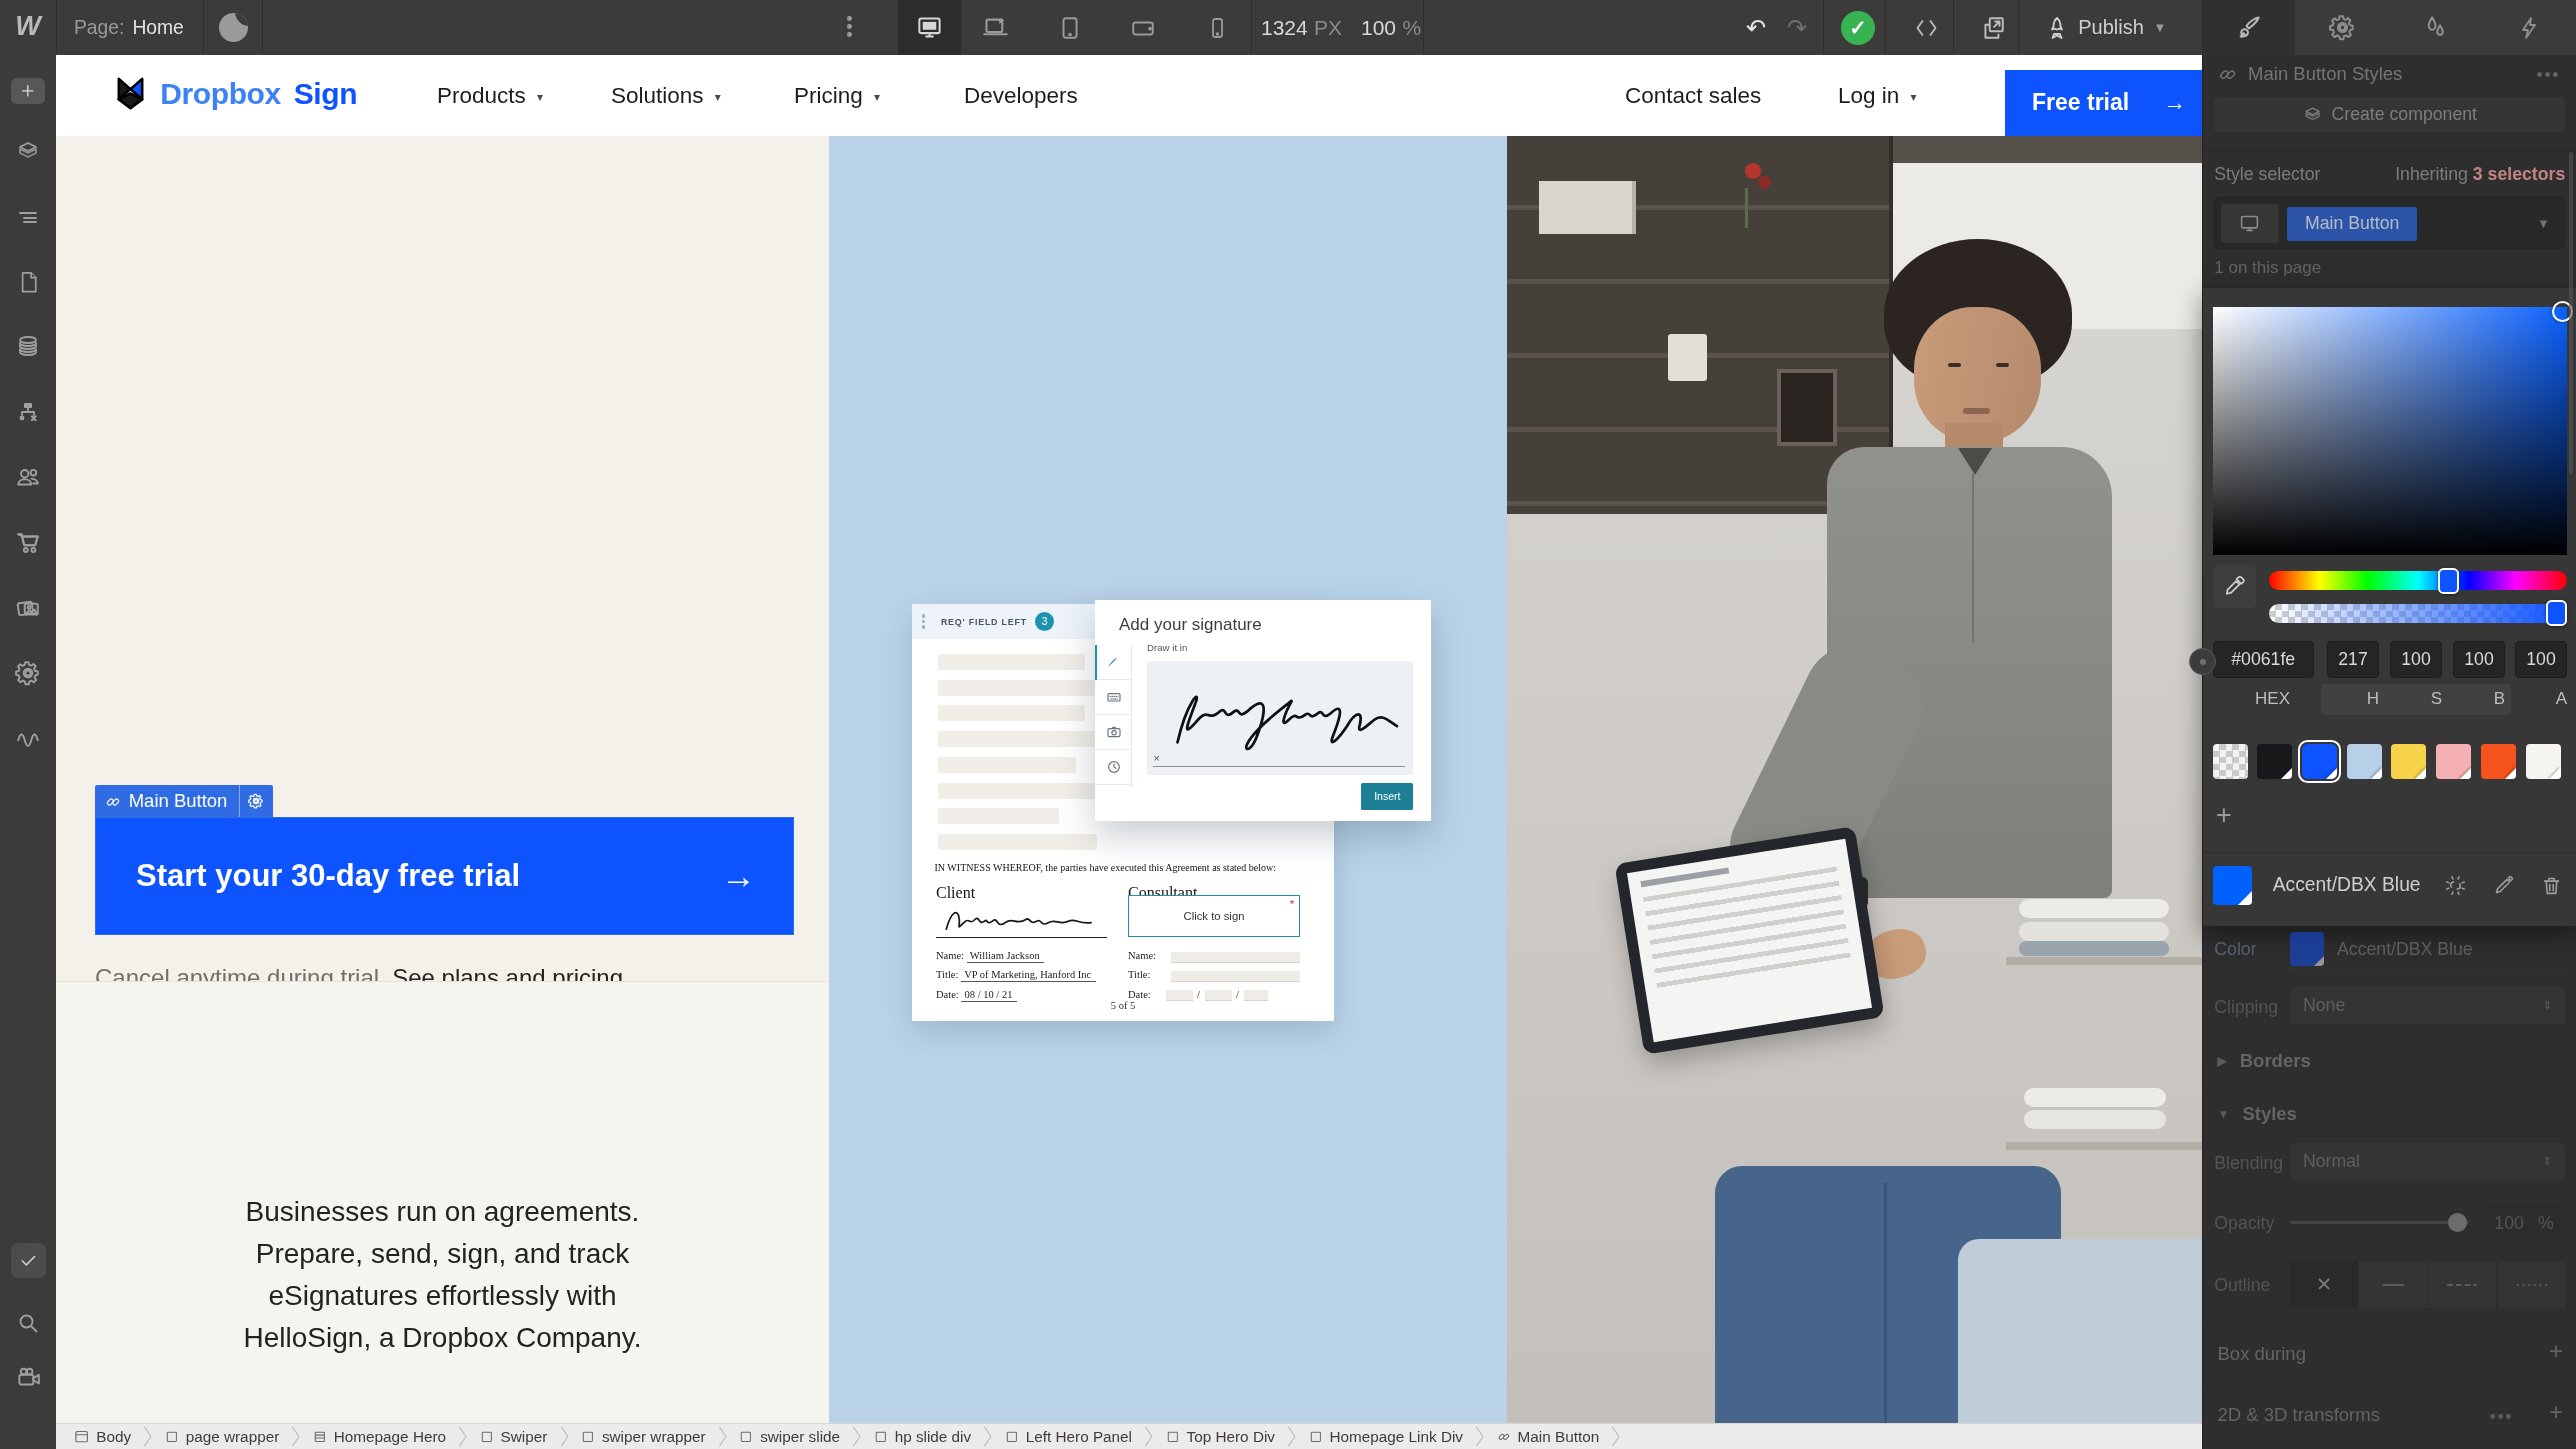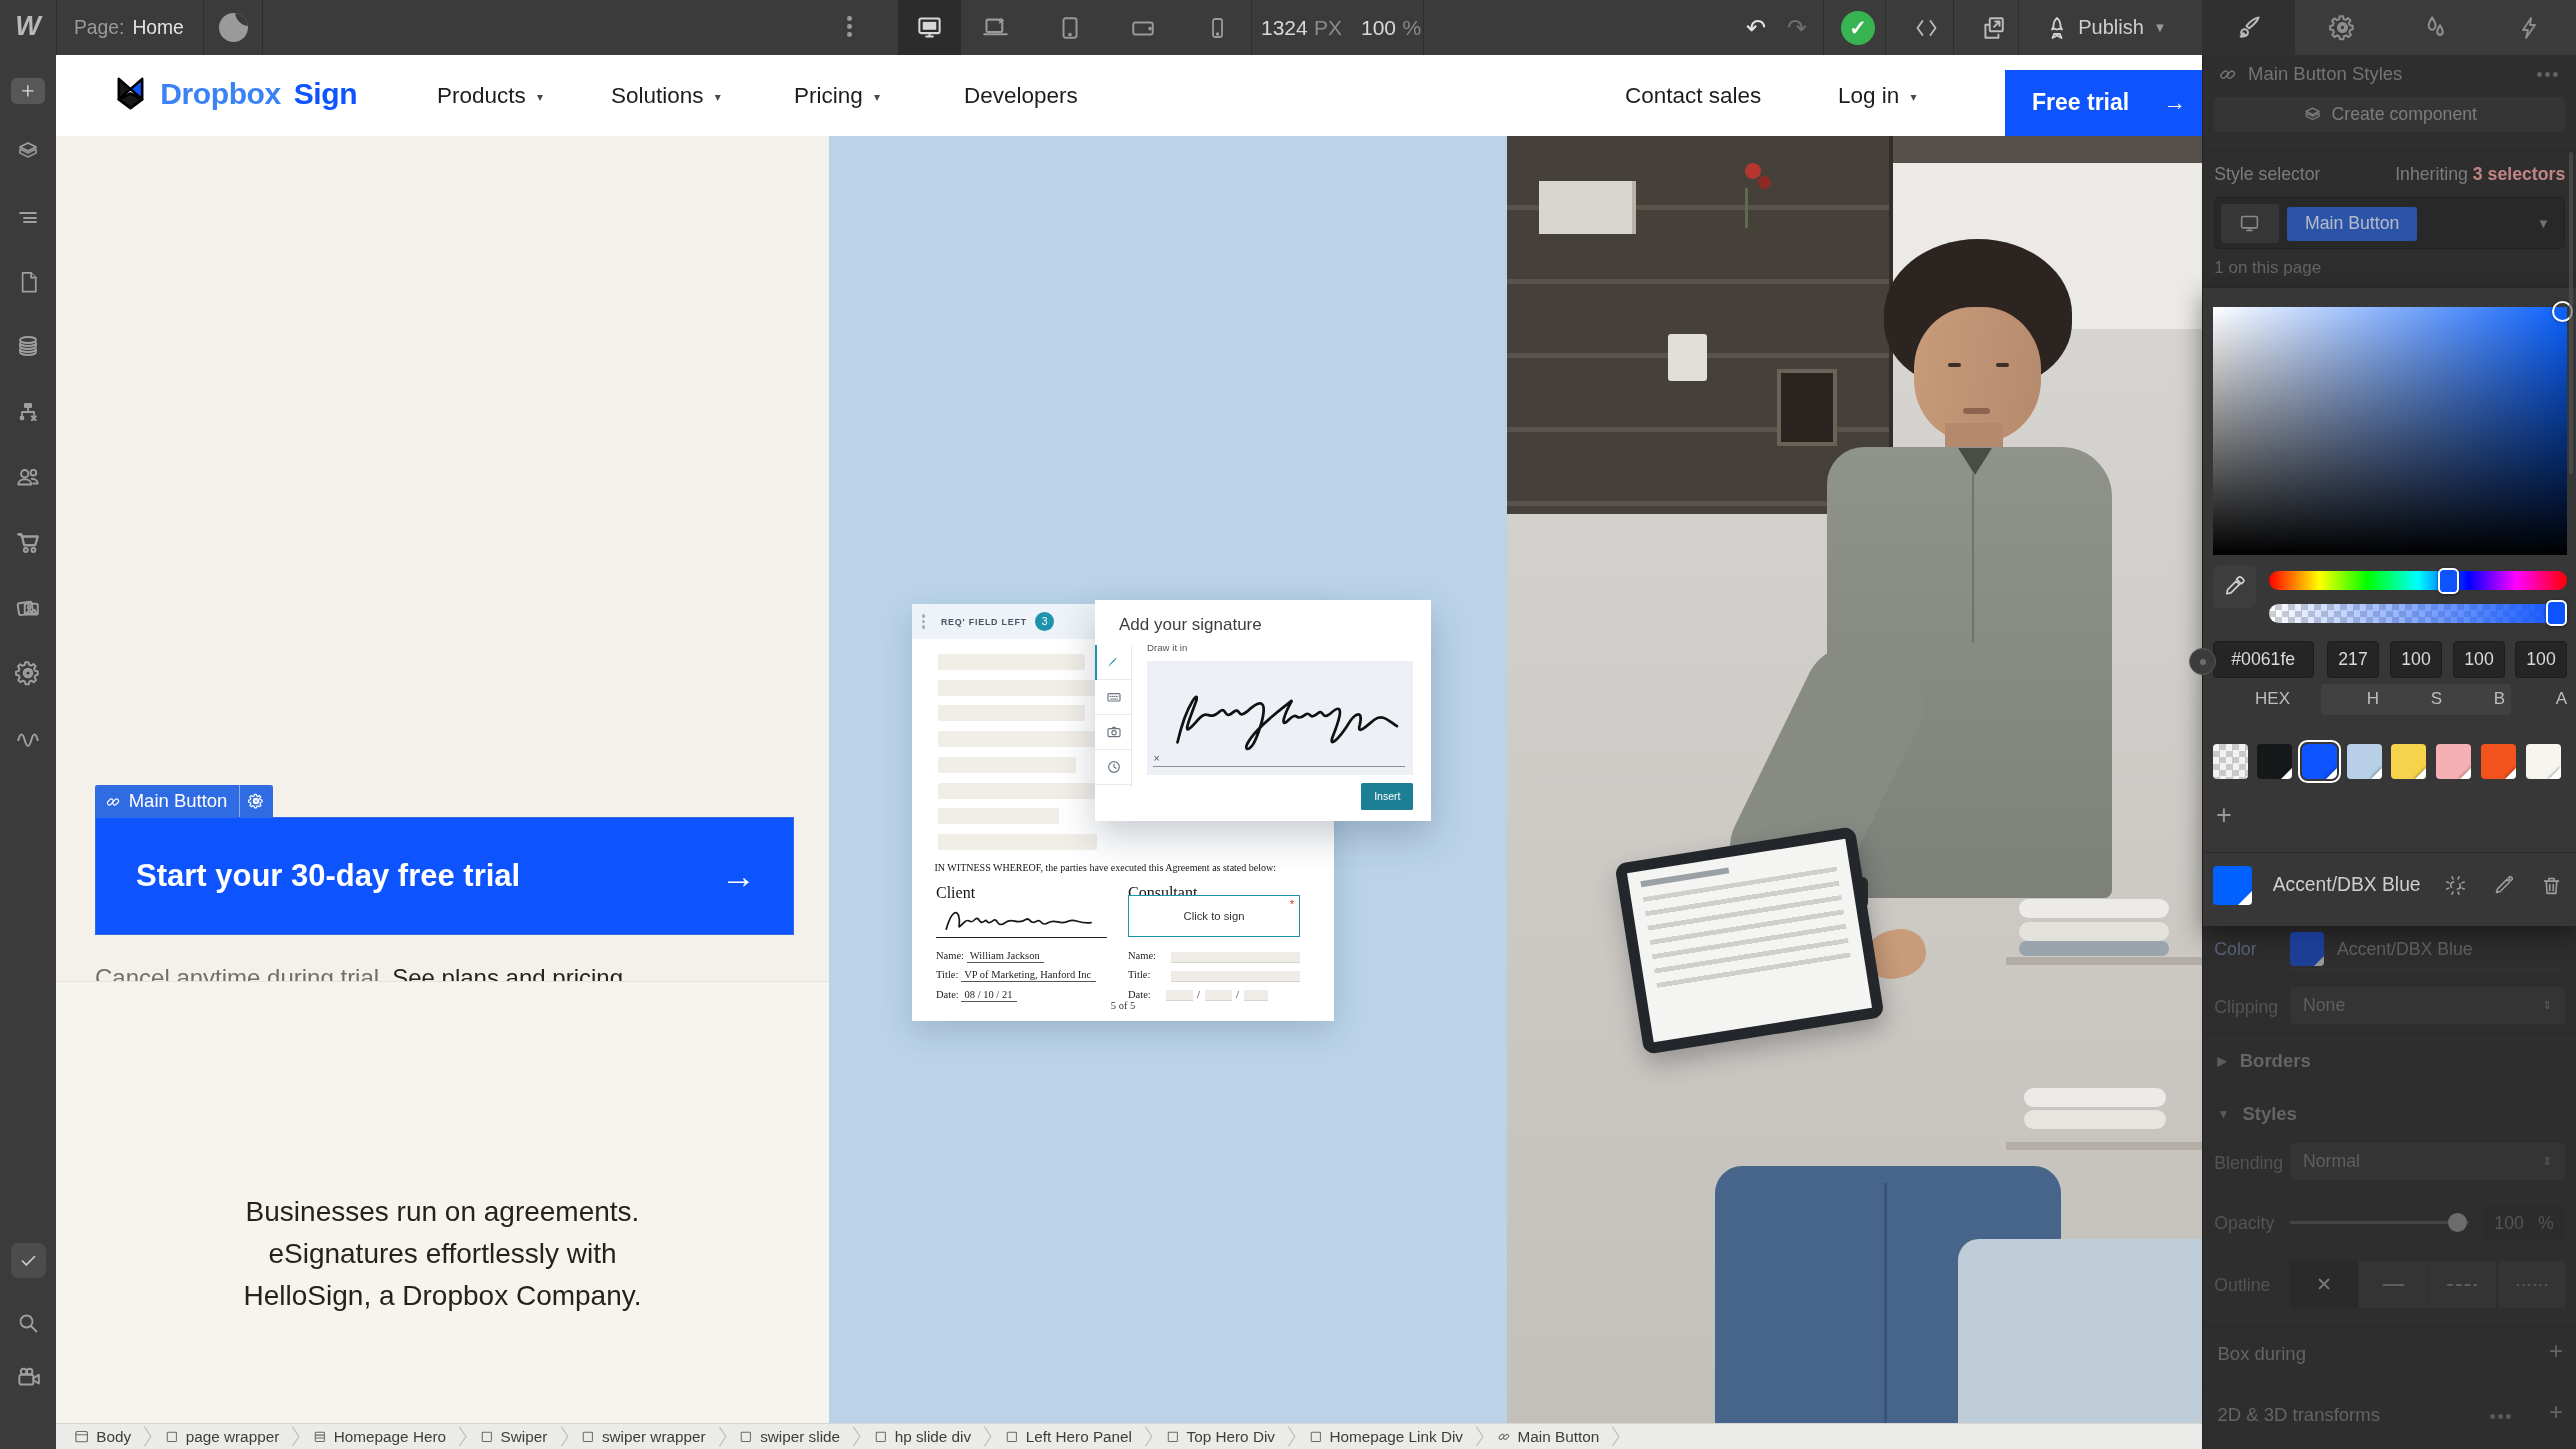--- a/index.html
+++ b/index.html
@@ -473,20 +473,21 @@
       <span class="txt">Start your 30-day free trial</span>
         <span class="arr">→</span>
     </div>
     <div id="trial-note">
       <span>Cancel anytime during trial.</span><span class="link">See plans and pricing</span>
     </div>
   </div>
   <div id="hero-left-lower">
     <div id="hero-paragraph">
       <div>Businesses run on agreements.</div>
+      <div>Prepare, send, sign, and track</div>
       <div>eSignatures effortlessly with</div>
       <div>HelloSign, a Dropbox Company.</div>
     </div>
   </div>
 
   <div id="hero-mid">
 
     <div id="doc-card">
       <div id="doc-top">
         <div class="dots">

